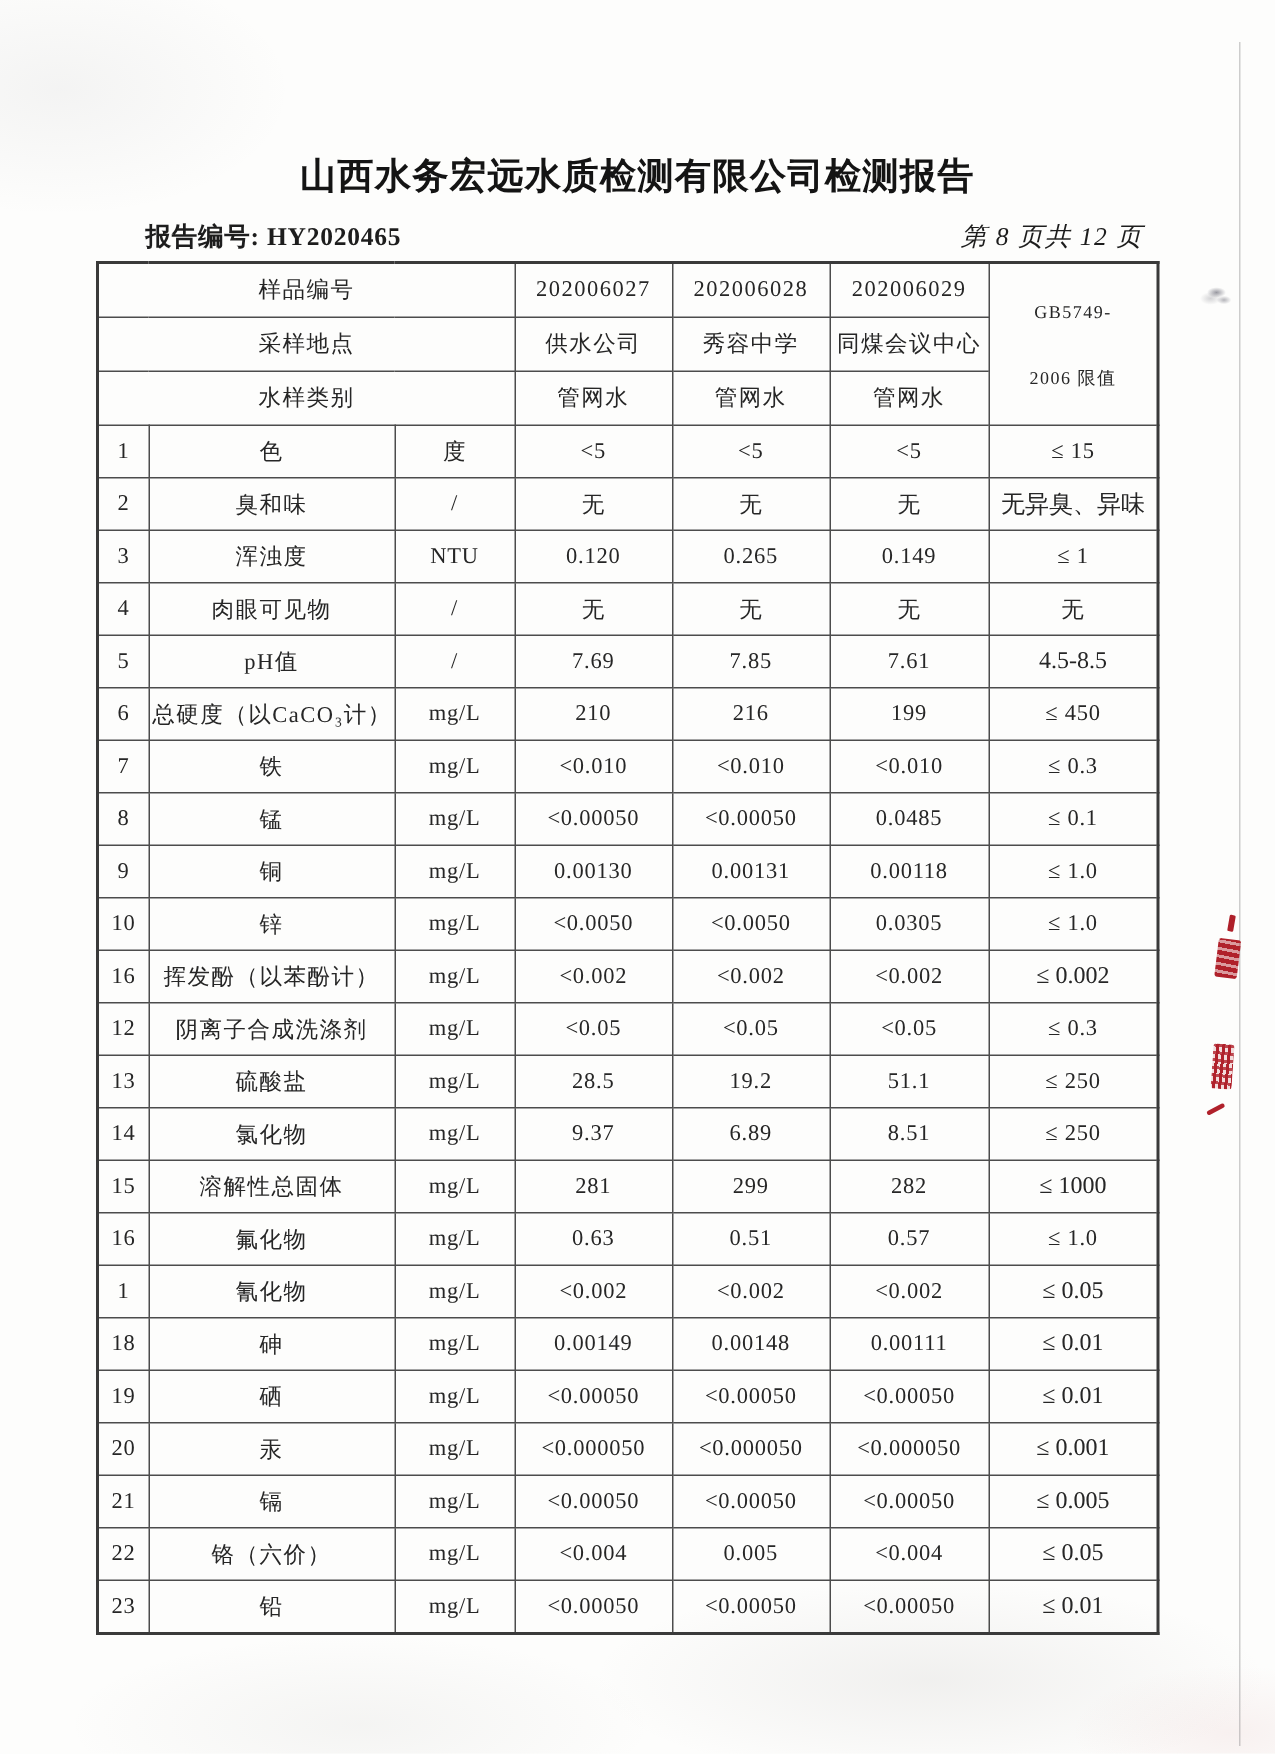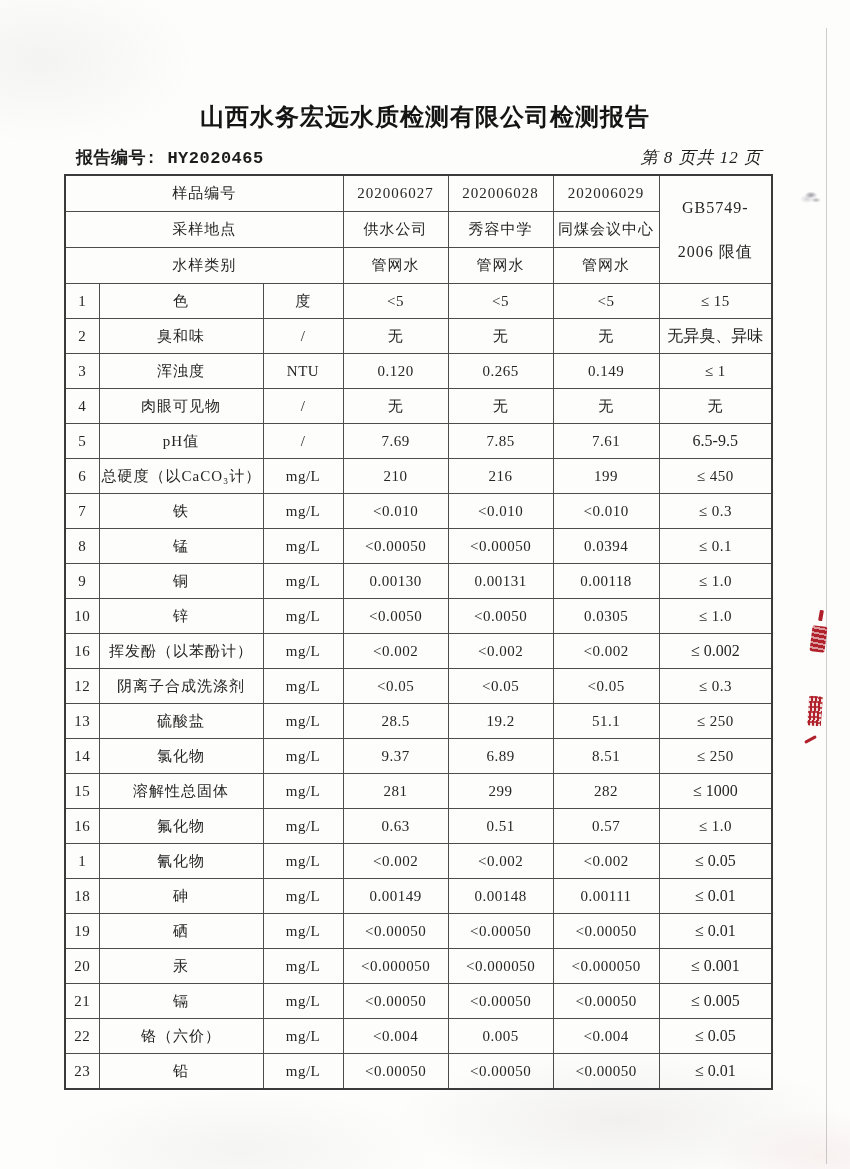--- a/index.html
+++ b/index.html
@@ -19,37 +19,37 @@
       radial-gradient(140px 60px at 820px 1155px, rgba(200,130,130,.10), rgba(0,0,0,0) 75%),
       #fdfdfc;
   }
   .doc-title{
     position:absolute;left:0;top:101px;width:850px;
     text-align:center;
     font-family:"Liberation Sans","DejaVu Sans",sans-serif;
     font-weight:700;font-size:24px;letter-spacing:1px;color:#141414;
   }
   .meta-row{position:absolute;left:0;top:146px;width:850px;height:24px;font-size:17px;color:#1d1d1d;}
-  .report-no{position:absolute;left:76px;top:0;font-weight:600;letter-spacing:.5px;font-family:Liberation Mono, monospace;}
+  .report-no{position:absolute;left:97px;top:0;font-weight:600;letter-spacing:.5px;}
   .page-indicator{position:absolute;right:88px;top:0;letter-spacing:1px;font-style:italic;}
   table.report{
     position:absolute;left:64px;top:174px;
     width:707px;border-collapse:collapse;table-layout:fixed;
     font-size:15px;color:#262626;padding-left:40px;
   }
   table.report td{
     border:1px solid #4c4c4c;
     padding:0 2px;height:34px;text-align:center;vertical-align:middle;
     overflow:hidden;white-space:nowrap;
   }
   table.report{border:2px solid #3a3a3a;}
   tr.hdr td{height:35px;letter-spacing:1px;}
   td.num-font{font-family:"Liberation Serif","DejaVu Serif",serif;letter-spacing:.5px;}
   td.item-cell{text-align:left;padding-left:10px;letter-spacing:1px;white-space:nowrap;}
-  td.limit-head{font-size:16px;line-height:44px;letter-spacing:1px;}
+  td.limit-head{font-size:12px;line-height:44px;letter-spacing:1px;}
   td.small-limit{font-size:16px;letter-spacing:0;}
   
   .paper-edge-line{position:absolute;left:826px;top:28px;width:1px;height:1136px;background:rgba(125,125,128,.38);}
   .pencil-smudge{
     position:absolute;left:799px;top:188px;width:26px;height:18px;
     background:
       radial-gradient(9px 5px at 12px 7px, rgba(70,70,85,.55), rgba(0,0,0,0) 70%),
       radial-gradient(7px 4px at 17px 12px, rgba(70,70,85,.40), rgba(0,0,0,0) 70%),
       radial-gradient(10px 6px at 8px 11px, rgba(90,90,100,.25), rgba(0,0,0,0) 70%);
   }
@@ -156,21 +156,21 @@
     <td class="num-font">无</td>
   </tr>
 
   <tr>
     <td class="num-font">5</td>
     <td class="item-cell">pH值</td>
     <td class="num-font">/</td>
     <td class="num-font">7.69</td>
     <td class="num-font">7.85</td>
     <td class="num-font">7.61</td>
-    <td class="num-font small-limit">6.5-9.5</td>
+    <td class="num-font small-limit">4.5-8.5</td>
   </tr>
 
   <tr>
     <td class="num-font">6</td>
     <td class="item-cell">总硬度（以CaCO₃计）</td>
     <td class="num-font">mg/L</td>
     <td class="num-font">210</td>
     <td class="num-font">216</td>
     <td class="num-font">199</td>
     <td class="num-font">≤ 450</td>
@@ -185,21 +185,21 @@
     <td class="num-font">&lt;0.010</td>
     <td class="num-font">≤ 0.3</td>
   </tr>
 
   <tr>
     <td class="num-font">8</td>
     <td class="item-cell">锰</td>
     <td class="num-font">mg/L</td>
     <td class="num-font">&lt;0.00050</td>
     <td class="num-font">&lt;0.00050</td>
-    <td class="num-font">0.0394</td>
+    <td class="num-font">0.0485</td>
     <td class="num-font">≤ 0.1</td>
   </tr>
 
   <tr>
     <td class="num-font">9</td>
     <td class="item-cell">铜</td>
     <td class="num-font">mg/L</td>
     <td class="num-font">0.00130</td>
     <td class="num-font">0.00131</td>
     <td class="num-font">0.00118</td>

